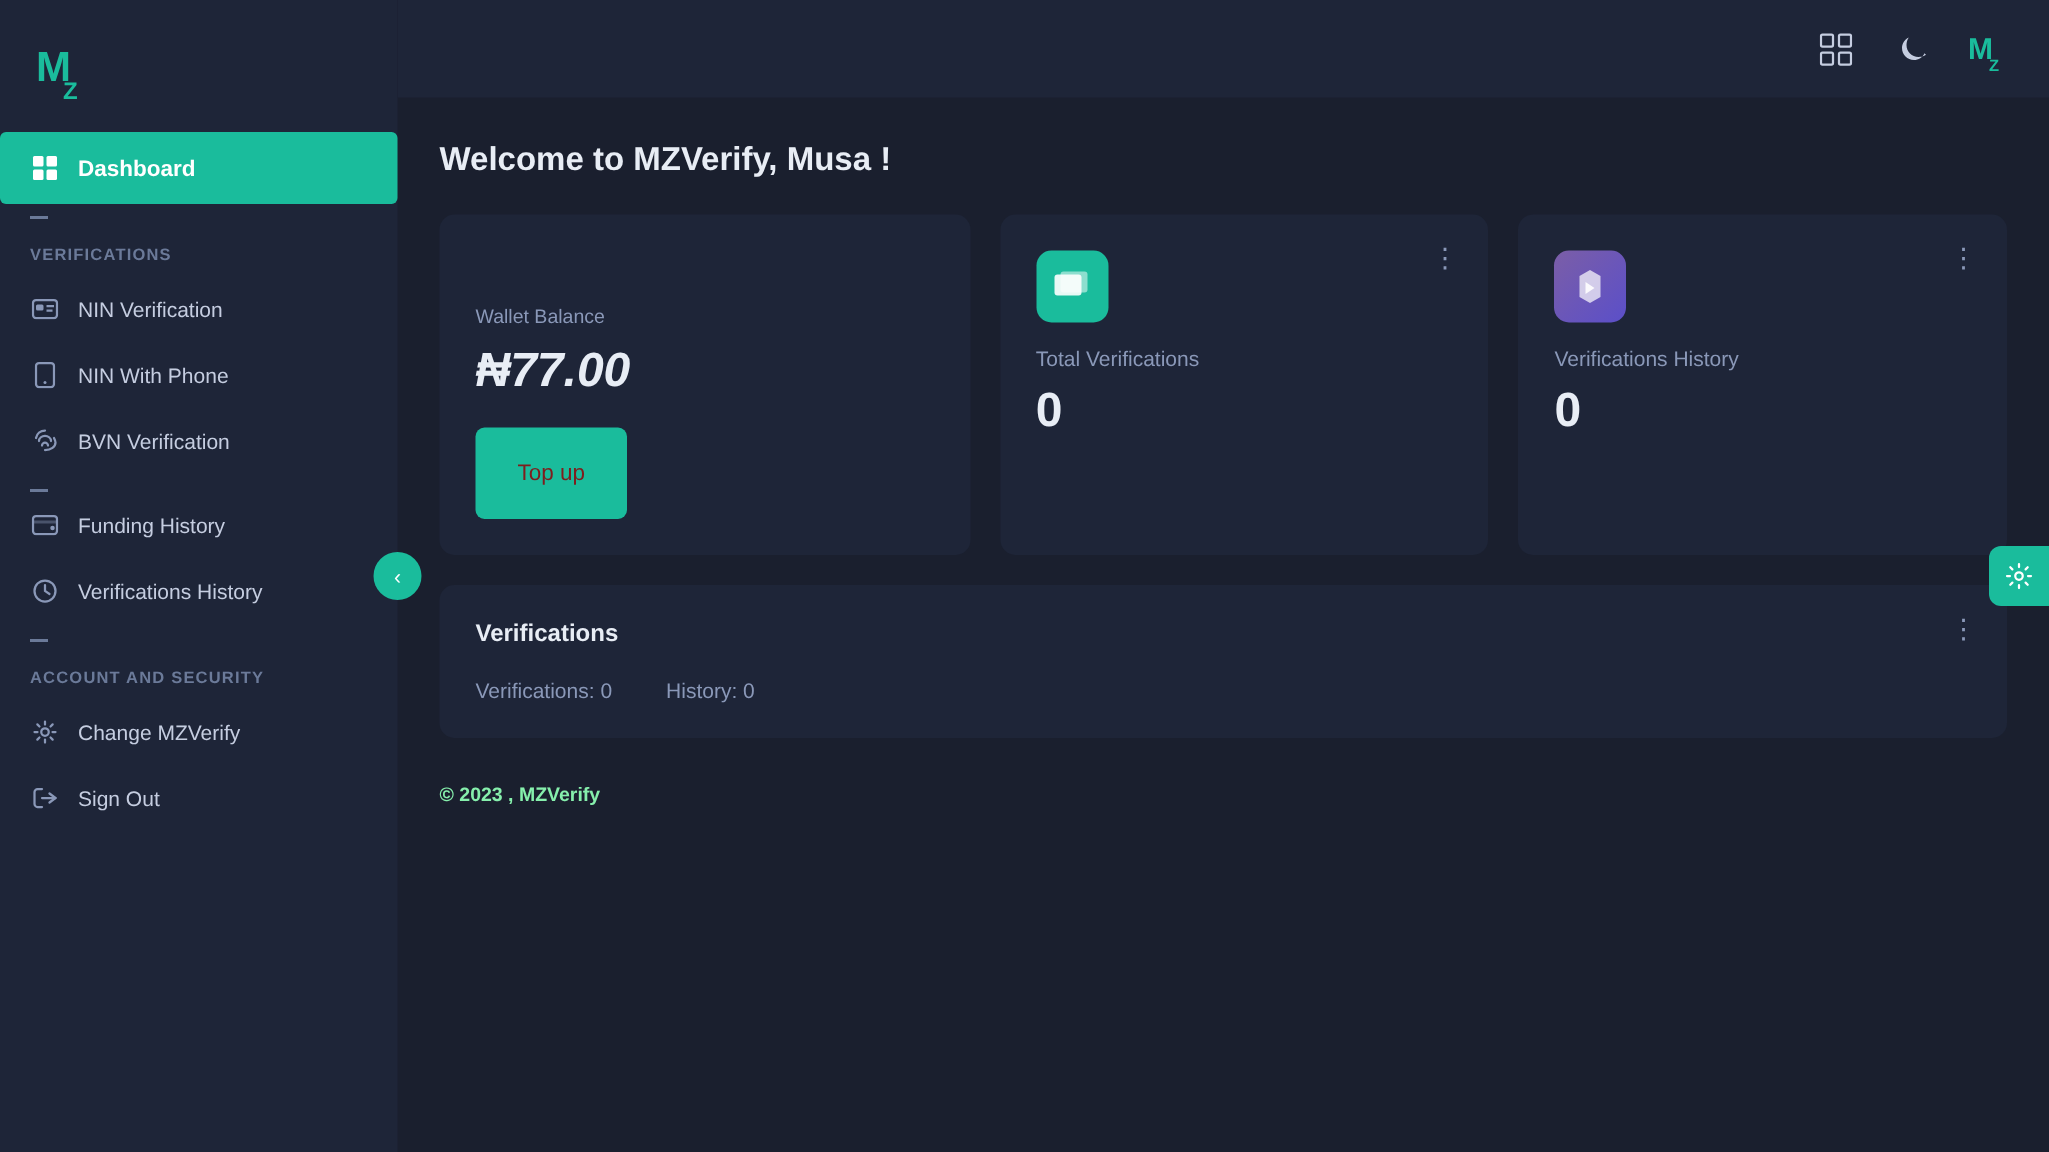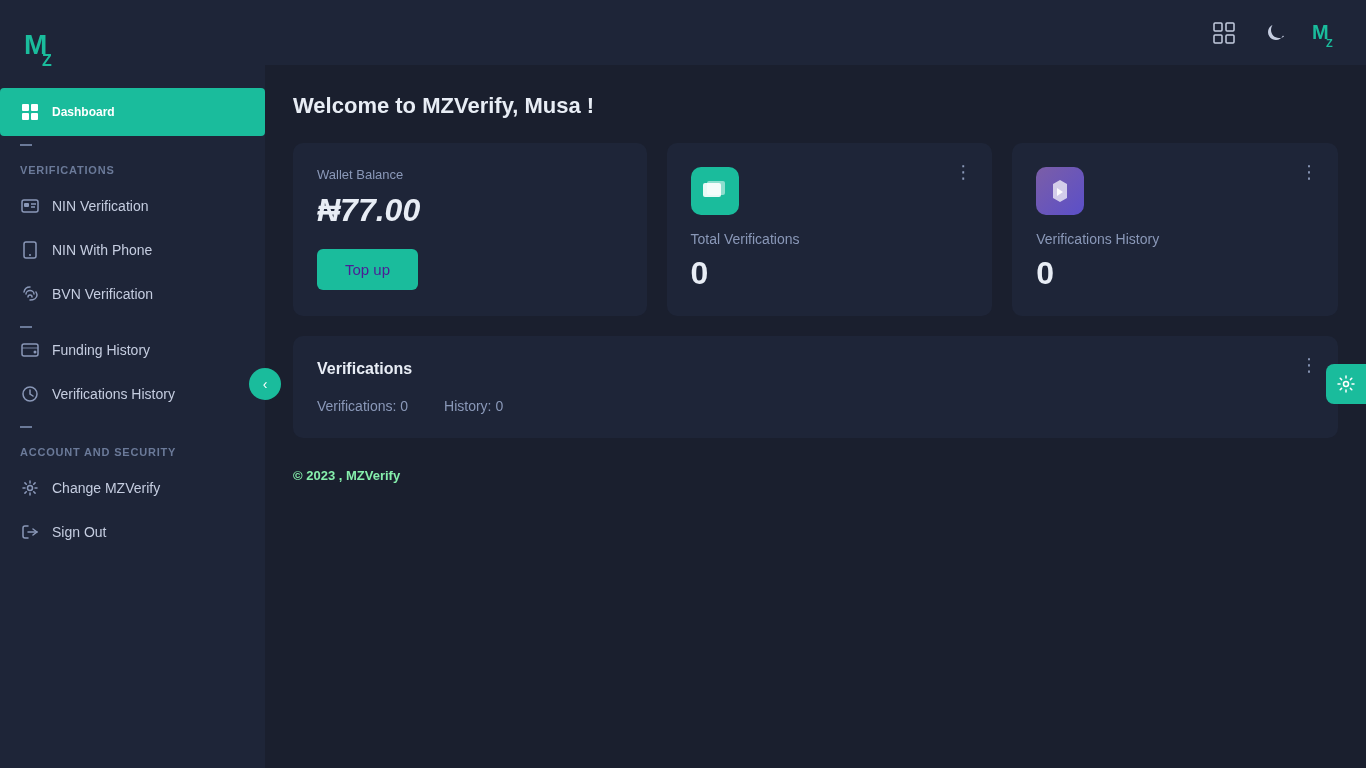--- a/index.html
+++ b/index.html
@@ -173,36 +173,37 @@
     }
 
     .wallet-card {
       flex: 1.1;
     }
 
     .card-label {
       font-size: 13px;
       color: #8a98b8;
       margin-bottom: 10px;
+      margin-top: 36px;
     }
 
     .wallet-amount {
       font-size: 32px;
       font-weight: 700;
       color: #e8edf5;
       margin-bottom: 20px;
       font-style: italic;
     }
 
     .topup-btn {
       background: #1abc9c;
-      color: #4c1d95;
+      color: #7f1d1d;
       border: none;
       border-radius: 6px;
-      padding: 12px 28px;
+      padding: 22px 28px;
       font-size: 15px;
       font-weight: 500;
       cursor: pointer;
     }
 
     .card-three-dots {
       position: absolute;
       top: 18px;
       right: 18px;
       color: #8a98b8;
@@ -309,21 +310,21 @@
 
   <div class="dashboard-item">
     <div class="nav-icon">
       <svg width="18" height="18" viewBox="0 0 18 18" fill="none">
         <rect x="1" y="1" width="7" height="7" rx="1" fill="white"></rect>
         <rect x="10" y="1" width="7" height="7" rx="1" fill="white"></rect>
         <rect x="1" y="10" width="7" height="7" rx="1" fill="white"></rect>
         <rect x="10" y="10" width="7" height="7" rx="1" fill="white"></rect>
       </svg>
     </div>
-    <span style="font-weight:600; font-size:12px; color:white;">Dashboard</span>
+    <span style="font-weight:600; font-size:15px; color:white;">Dashboard</span>
   </div>
 
   <div class="divider-line"></div>
   <div class="section-label">VERIFICATIONS</div>
 
   <div class="nav-item">
     <div class="nav-icon">
       <svg width="18" height="14" viewBox="0 0 18 14" fill="none">
         <rect x="1" y="1" width="16" height="12" rx="2" stroke="#8a98b8" stroke-width="1.5"></rect>
         <rect x="3" y="4" width="5" height="4" rx="1" fill="#8a98b8"></rect>

